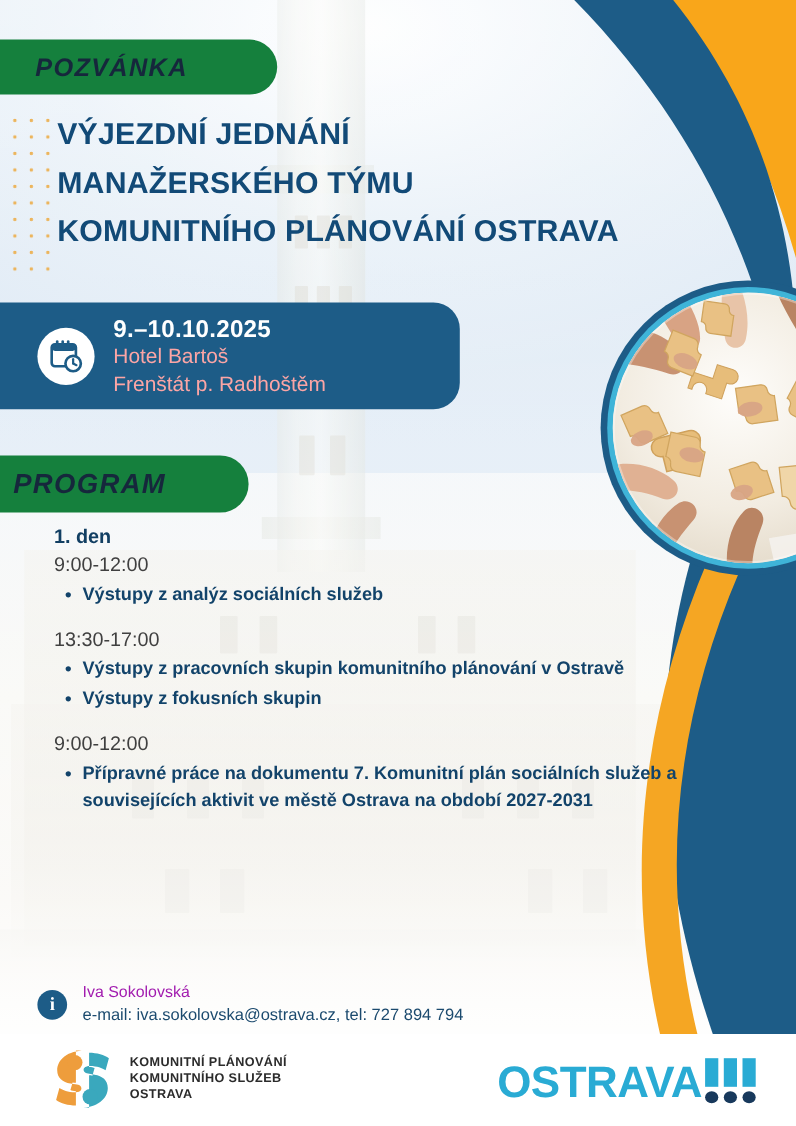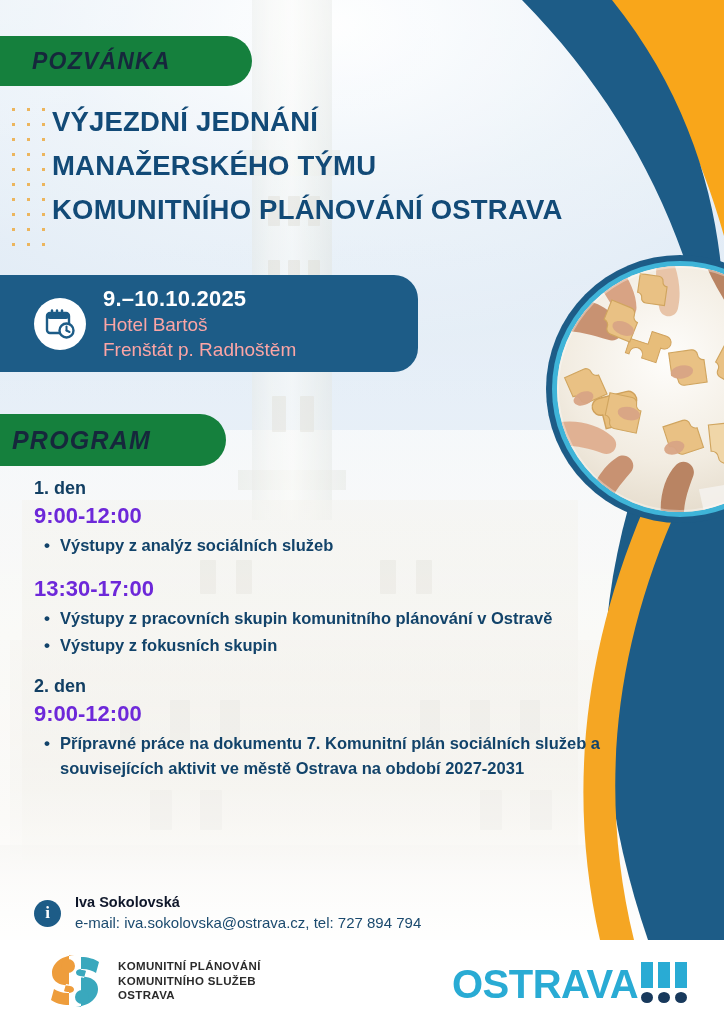--- a/index.html
+++ b/index.html
@@ -134,25 +134,25 @@
     background:#3fb4d8;padding:5px;box-sizing:border-box;
   }
   .circle-photo{
     width:100%;height:100%;border-radius:50%;
     overflow:hidden;position:relative;
     background:radial-gradient(circle at 45% 40%, #fdfcfa 0%, #f3efe7 55%, #e8e1d4 100%);
   }
 
   
   .program{
-    position:absolute;left:34px;top:478px;width:600px;
+    position:absolute;left:49px;top:478px;width:600px;
     color:#124a77;
   }
   .day-title{font-size:18px;font-weight:800;color:#123f63;margin:0 0 4px 0;}
-  .time{font-size:22px;font-weight:700;color:#6d28d9;margin:0 0 4px 0;}
+  .time{font-size:18px;font-weight:400;color:#404040;margin:0 0 4px 0;}
   ul.items{margin:0 0 0 0;padding:0 0 0 26px;list-style:none;}
   ul.items li{
     position:relative;
     font-size:16.5px;font-weight:700;color:#12436a;
     line-height:25px;margin:0 0 2px 0;
   }
   ul.items li::before{
     content:"•";position:absolute;left:-16px;top:0;font-size:17px;color:#12436a;
   }
   .gap{height:16px;}
@@ -160,21 +160,21 @@
   
   .contact{
     position:absolute;left:34px;top:893px;width:560px;
     display:flex;align-items:center;gap:14px;
   }
   .contact-icon{
     width:27px;height:27px;border-radius:50%;background:#1d5c87;flex:none;
     display:flex;align-items:center;justify-content:center;
     color:#fff;font-weight:800;font-size:17px;font-family:"Liberation Serif",serif;
   }
-  .contact-name{font-size:14.5px;font-weight:700;color:#0f172a;line-height:19px;}
+  .contact-name{font-size:14.5px;font-weight:400;color:#a21caf;line-height:19px;}
   .contact-line{font-size:15px;font-weight:400;color:#1b4a6e;line-height:21px;}
 
   
   .footer{
     position:absolute;left:0;top:940px;width:724px;height:84px;background:#ffffff;
   }
   .kpss{position:absolute;left:48px;top:12px;display:flex;align-items:center;gap:14px;}
   .kpss-mark{width:56px;height:58px;flex:none;}
   .kpss-text{
     font-size:11.5px;font-weight:800;color:#2b2b2b;line-height:14.5px;letter-spacing:.35px;
@@ -384,21 +384,20 @@
     <div class="gap"></div>
 
     <div class="time">13:30-17:00</div>
     <ul class="items">
       <li>Výstupy z pracovních skupin komunitního plánování v Ostravě</li>
       <li>Výstupy z fokusních skupin</li>
     </ul>
 
     <div class="gap"></div>
 
-    <div class="day-title">2. den</div>
     <div class="time">9:00-12:00</div>
     <ul class="items">
       <li>Přípravné práce na dokumentu 7. Komunitní plán sociálních služeb a souvisejících aktivit ve městě Ostrava na období 2027-2031</li>
     </ul>
   </div>
 
   <div class="contact">
     <div class="contact-icon">i</div>
     <div>
       <div class="contact-name">Iva Sokolovská</div>

